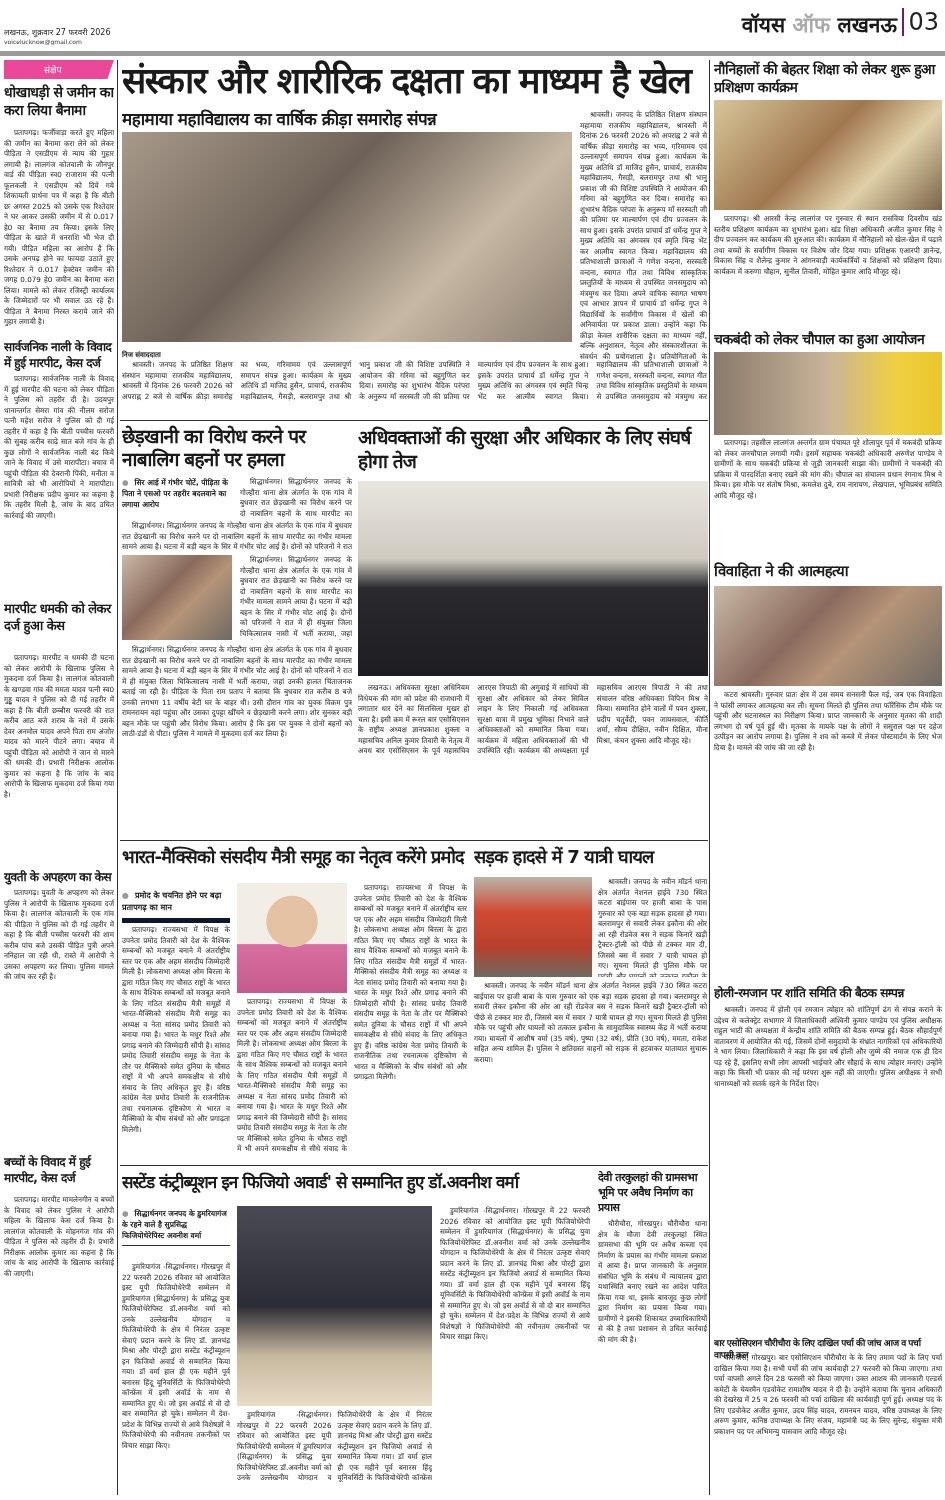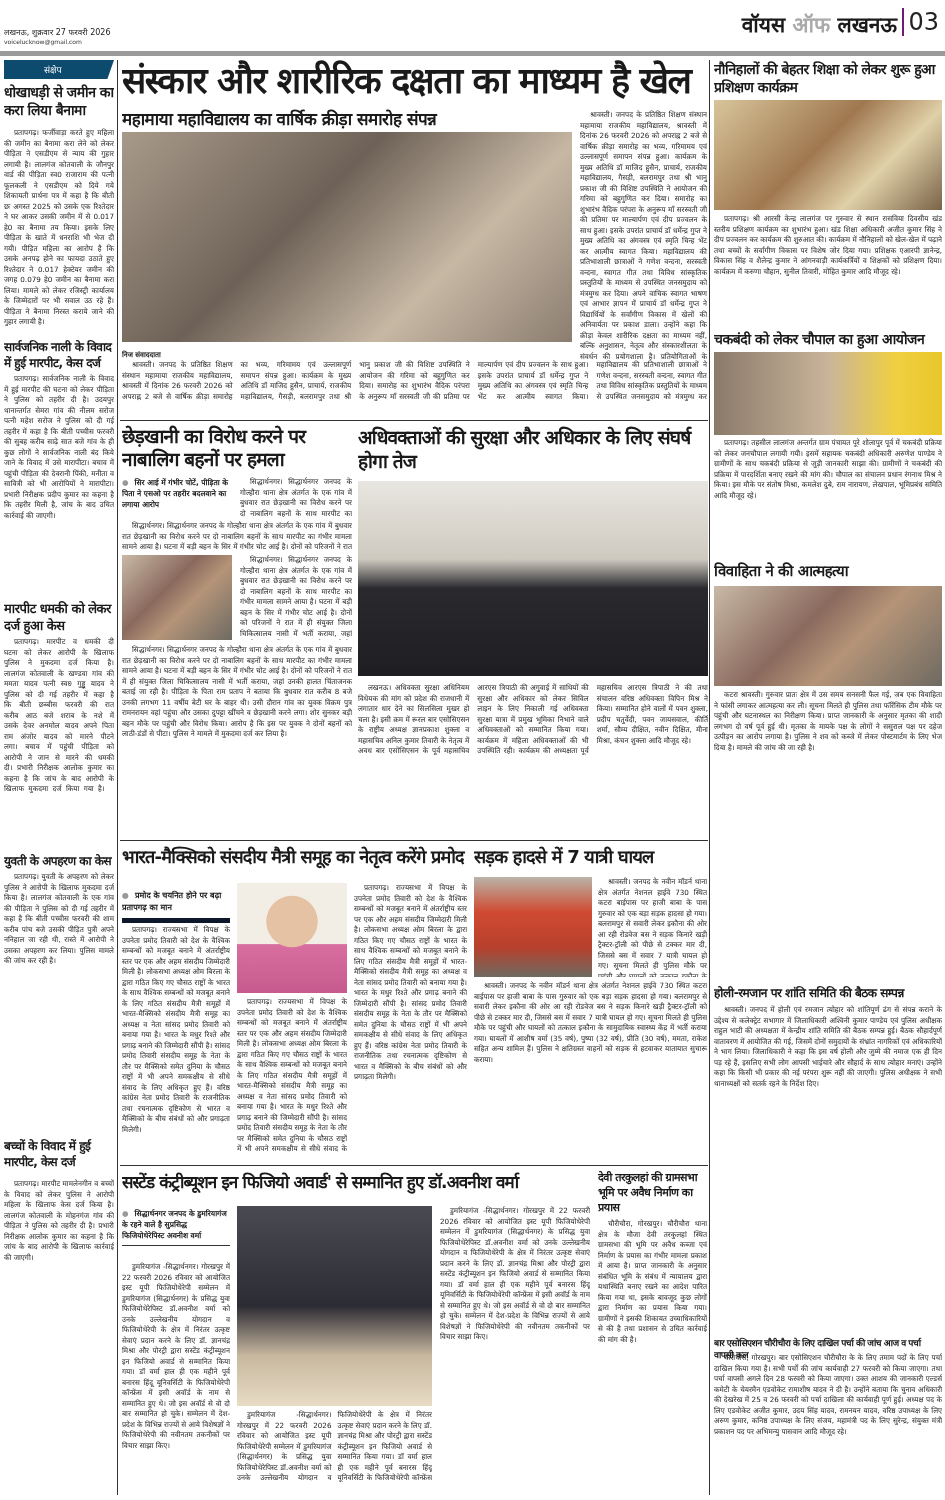--- a/index.html
+++ b/index.html
@@ -10,21 +10,21 @@
   .mh-districts { position: absolute; left: 215px; top: 10px; font-size: 21px; font-weight: bold; letter-spacing: -0.5px; }
   .mh-brand { position: absolute; right: 48px; top: 10px; font-size: 21px; font-weight: bold; }
   .mh-brand .light { color: #aaa; }
   .mh-page { position: absolute; right: 6px; top: 8px; font-size: 24px; font-weight: normal; color: #222; border-left: 2px solid #701a75; padding-left: 4px; text-align: center; }
   .mh-rule { position: absolute; left: 0; top: 51px; width: 945px; height: 5px; background: #9a9a9a; }
   .col { position: absolute; overflow: hidden; }
   .vline { position: absolute; width: 1px; background: #333; }
   .hline { position: absolute; height: 1px; background: #333; }
   .body-text { font-size: 7.2px; line-height: 10.5px; text-align: justify; color: #222; }
   .body-text p { text-indent: 10px; }
-  .tag-box { background: #0c4a6e; color: #fff; font-size: 9px; padding: 3px 0 3px 40px; clip-path: polygon(0 0,100% 0,94% 100%,0 100%); }
+  .tag-box { background: #ec4899; color: #fff; font-size: 9px; padding: 3px 0 3px 40px; clip-path: polygon(0 0,100% 0,94% 100%,0 100%); }
   .hl-sm { font-size: 15px; font-weight: bold; line-height: 19px; letter-spacing: -0.5px; }
   .hl-md { font-size: 20px; font-weight: bold; line-height: 24px; letter-spacing: -0.8px; }
   .hl-lg { font-size: 36px; font-weight: bold; line-height: 42px; letter-spacing: -1.5px; }
   .sub-hl { font-size: 18px; font-weight: bold; line-height: 22px; letter-spacing: -0.5px; }
   .photo { position: absolute; background: linear-gradient(135deg, #a89a8a, #6e6258 40%, #c7b8a4 70%, #8b7d70); }
   .photo.warm { background: linear-gradient(135deg,#d8c59a,#a07850 45%,#e0d0a8 70%,#7a6448); }
   .photo.court { background: linear-gradient(180deg,#e8e6e0 0%,#cfcac0 40%,#2a2a2e 55%,#1e1e22 100%); }
   .photo.pink { background: radial-gradient(circle at 50% 35%, #e6c2a4 0 28%, transparent 29%), linear-gradient(180deg,#f2eee6 0%, #f2eee6 55%, #d86fa0 56%, #c65a8e 100%); }
   .photo.bus { background: linear-gradient(180deg,#b9b4a8 0%, #d04a32 35%, #b8402c 70%, #6e6a60 100%); }
   .photo.yellow { background: linear-gradient(90deg,#8a7a6a,#c9b49a 50%,#f0d040 80%,#e8c62c); }
@@ -56,21 +56,21 @@
   <div class="tag-box">संक्षेप</div>
   <div class="hl-sm" style="margin-top:4px;font-size:14px;line-height:18px;">धोखाधड़ी से जमीन का करा लिया बैनामा</div>
   <div class="body-text" style="margin-top:9px;height:205px;overflow:hidden;">
       <p>प्रतापगढ़। फर्जीवाड़ा करते हुए महिला की जमीन का बैनामा करा लेने को लेकर पीड़िता ने एसडीएम से न्याय की गुहार लगायी है। लालगंज कोतवाली के जौनपुर वार्ड की पीड़िता स्व0 राजाराम की पत्नी फूलकली ने एसडीएम को दिये गये शिकायती प्रार्थना पत्र में कहा है कि बीती छः अगस्त 2025 को उसके एक रिश्तेदार ने घर आकर उसकी जमीन में से 0.017 हे0 का बैनामा तय किया। इसके लिए पीड़िता के खाते में धनराशि भी भेज दी गयी। पीड़ित महिला का आरोप है कि उसके अनपढ़ होने का फायदा उठाते हुए रिश्तेदार ने 0.017 हेक्टेयर जमीन की जगह 0.079 हे0 जमीन का बैनामा करा लिया। मामले को लेकर रजिस्ट्री कार्यालय के जिम्मेदारों पर भी सवाल उठ रहे हैं। पीड़िता ने बैनामा निरस्त कराये जाने की गुहार लगायी है।</p>
     </div>
   <div class="hl-sm" style="margin-top:6px;font-size:12px;line-height:16px;">सार्वजनिक नाली के विवाद में हुई मारपीट, केस दर्ज</div>
   <div class="body-text" style="margin-top:3px;height:220px;overflow:hidden;">
       <p>प्रतापगढ़। सार्वजनिक नाली के विवाद में हुई मारपीट की घटना को लेकर पीड़िता ने पुलिस को तहरीर दी है। उदयपुर थानान्तर्गत सेमरा गांव की नीलम सरोज पत्नी महेश सरोज ने पुलिस को दी गई तहरीर में कहा है कि बीती पच्चीस फरवरी की सुबह करीब साढ़े सात बजे गांव के ही कुछ लोगों ने सार्वजनिक नाली बंद किये जाने के विवाद में उसे मारापीटा। बचाव में पहुंची पीड़िता की देवरानी पिंकी, मनीता व सावित्री को भी आरोपियों ने मारापीटा। प्रभारी निरीक्षक प्रदीप कुमार का कहना है कि तहरीर मिली है, जांच के बाद उचित कार्रवाई की जाएगी।</p>
     </div>
   <div class="hl-sm" style="margin-top:6px;font-size:13px;line-height:17px;">मारपीट धमकी को लेकर दर्ज हुआ केस</div>
-  <div class="body-text" style="margin-top:3px;height:210px;overflow:hidden;font-family:Liberation Mono, monospace;">
+  <div class="body-text" style="margin-top:19px;height:210px;overflow:hidden;">
       <p>प्रतापगढ़। मारपीट व धमकी दी घटना को लेकर आरोपी के खिलाफ पुलिस ने मुकदमा दर्ज किया है। लालगंज कोतवाली के खण्डवा गांव की ममता यादव पत्नी स्व0 गुड्डू यादव ने पुलिस को दी गई तहरीर में कहा है कि बीती छब्बीस फरवरी की रात करीब आठ बजे शराब के नशे में उसके देवर अनमोल यादव अपने पिता राम अंजोर यादव को मारने पीटने लगा। बचाव में पहुंची पीड़िता को आरोपी ने जान से मारने की धमकी दी। प्रभारी निरीक्षक आलोक कुमार का कहना है कि जांच के बाद आरोपी के खिलाफ मुकदमा दर्ज किया गया है।</p>
     </div>
   <div class="hl-sm" style="margin-top:6px;font-size:12px;line-height:16px;">युवती के अपहरण का केस</div>
   <div class="body-text" style="margin-top:3px;height:260px;overflow:hidden;">
       <p>प्रतापगढ़। युवती के अपहरण को लेकर पुलिस ने आरोपी के खिलाफ मुकदमा दर्ज किया है। लालगंज कोतवाली के एक गांव की पीड़िता ने पुलिस को दी गई तहरीर में कहा है कि बीती पच्चीस फरवरी की शाम करीब पांच बजे उसकी पीड़ित पुत्री अपने ननिहाल जा रही थी, रास्ते में आरोपी ने उसका अपहरण कर लिया। पुलिस मामले की जांच कर रही है।</p>
     </div>
   <div class="hl-sm" style="margin-top:6px;font-size:12px;line-height:16px;">बच्चों के विवाद में हुई मारपीट, केस दर्ज</div>
   <div class="body-text" style="margin-top:9px;height:200px;overflow:hidden;">
       <p>प्रतापगढ़। मारपीट मामलेनगीन व बच्चों के विवाद को लेकर पुलिस ने आरोपी महिला के खिलाफ केस दर्ज किया है। लालगंज कोतवाली के मोहनगंज गांव की पीड़िता ने पुलिस को तहरीर दी है। प्रभारी निरीक्षक आलोक कुमार का कहना है कि जांच के बाद आरोपी के खिलाफ कार्रवाई की जाएगी।</p>
     </div>

